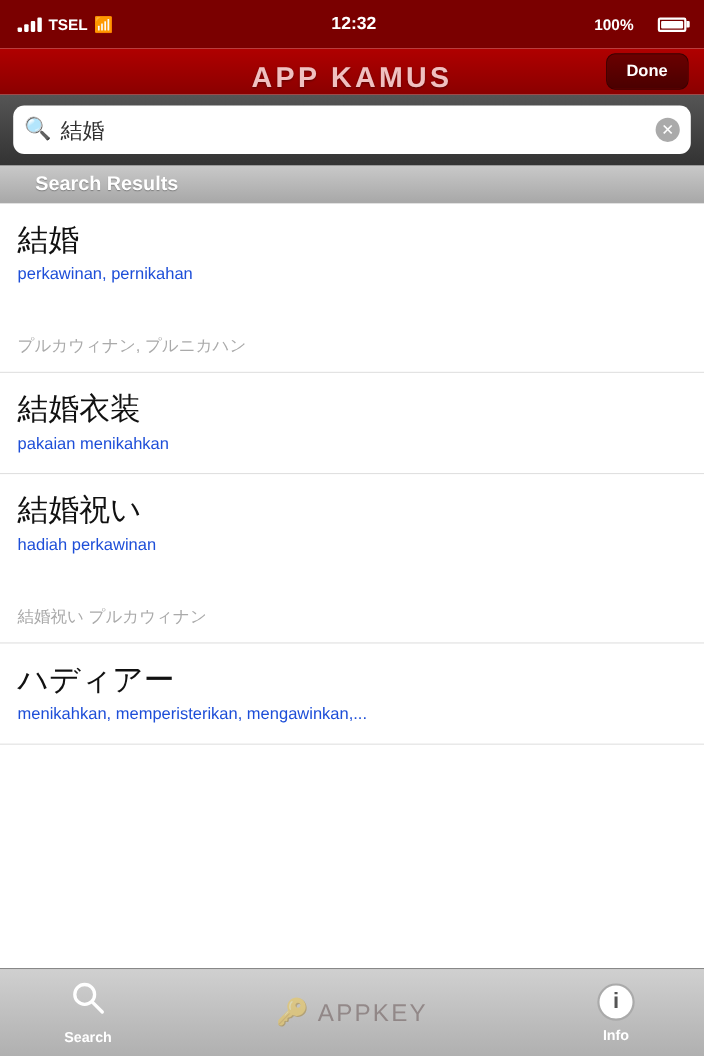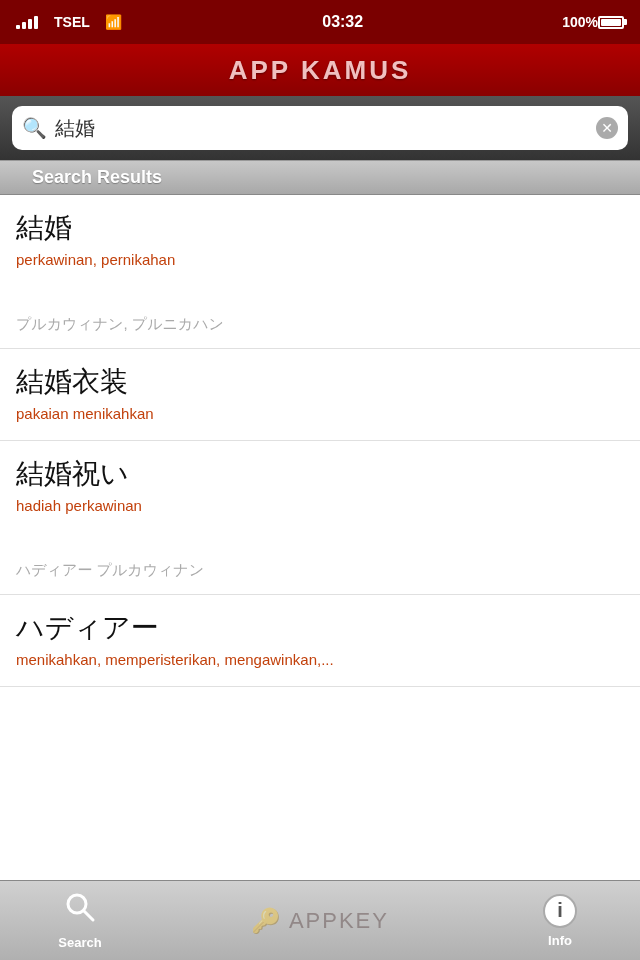--- a/index.html
+++ b/index.html
@@ -22,42 +22,42 @@
       align-items: center;
       justify-content: space-between;
       padding: 0 16px;
       color: white;
       font-size: 14px;
       font-weight: 600;
     }
     .status-left {
       display: flex;
       align-items: center;
-      gap: 16px;
+      gap: 6px;
     }
     .signal-bars {
       display: flex;
       align-items: flex-end;
       gap: 2px;
       height: 14px;
     }
     .signal-bars span {
       display: block;
       width: 4px;
       background: white;
       border-radius: 1px;
     }
     .status-center {
       font-size: 16px;
       font-weight: 600;
     }
     .status-right {
       display: flex;
       align-items: center;
-      gap: 0;
+      gap: 22px;
     }
     .battery {
       display: flex;
       align-items: center;
       gap: 3px;
     }
     .battery-icon {
       width: 26px;
       height: 13px;
       border: 2px solid white;
@@ -81,24 +81,24 @@
     .battery-fill {
       width: 100%;
       height: 100%;
       background: white;
       border-radius: 1px;
     }
 
     
     .header {
       width: 100%;
-      height: 52px;
+      height: 42px;
       background: linear-gradient(180deg, #b00000 0%, #8a0000 100%);
       display: flex;
-      align-items: center;
+      align-items: flex-end;
       justify-content: center;
       position: relative;
     }
     .header-title {
       color: #f0c0c0;
       font-size: 26px;
       font-weight: 700;
       letter-spacing: 3px;
       text-shadow: 0 1px 2px rgba(0,0,0,0.4);
     }
@@ -184,21 +184,21 @@
       border-bottom: 1px solid #e0e0e0;
     }
     .result-kanji {
       font-size: 28px;
       color: #111;
       font-weight: 500;
       margin-bottom: 4px;
     }
     .result-latin {
       font-size: 15px;
-      color: #c2410c;
+      color: #1d4ed8;
       margin-bottom: 4px;
     }
     .result-katakana {
       font-size: 15px;
       color: #aaa;
       margin-top: 47px;
     }
 
     
     .tab-bar {
@@ -276,33 +276,34 @@
   <div class="status-left">
     <div class="signal-bars">
       <span style="height:4px"></span>
       <span style="height:7px"></span>
       <span style="height:10px"></span>
       <span style="height:13px"></span>
     </div>
     <span>TSEL</span>
     <span class="wifi-icon">📶</span>
   </div>
-  <div class="status-center">03:32</div>
+  <div class="status-center">12:32</div>
   <div class="status-right">
     <span>100%</span>
     <div class="battery">
       <div class="battery-icon">
         <div class="battery-fill"></div>
       </div>
     </div>
   </div>
 </div>
 
 <div class="header">
   <span class="header-title">APP KAMUS</span>
+  <button class="done-button">Done</button>
 </div>
 
 <div class="search-bar-container">
   <div class="search-bar">
     <div class="search-icon-wrap">🔍</div>
     <input class="search-input" type="text" value="結婚" style="">
     <div class="clear-button">✕</div>
   </div>
 </div>
 
@@ -319,21 +320,21 @@
   </div>
 
   <div class="result-item">
     <div class="result-kanji">結婚衣装</div>
     <div class="result-latin">pakaian menikahkan</div>
   </div>
 
   <div class="result-item">
     <div class="result-kanji">結婚祝い</div>
     <div class="result-latin">hadiah perkawinan</div>
-    <div class="result-katakana">ハディアー プルカウィナン</div>
+    <div class="result-katakana">結婚祝い プルカウィナン</div>
   </div>
 
   <div class="result-item">
     <div class="result-kanji">ハディアー</div>
     <div class="result-latin">menikahkan, memperisterikan, mengawinkan,...</div>
   </div>
 
 </div>
 
 <div class="tab-bar">

